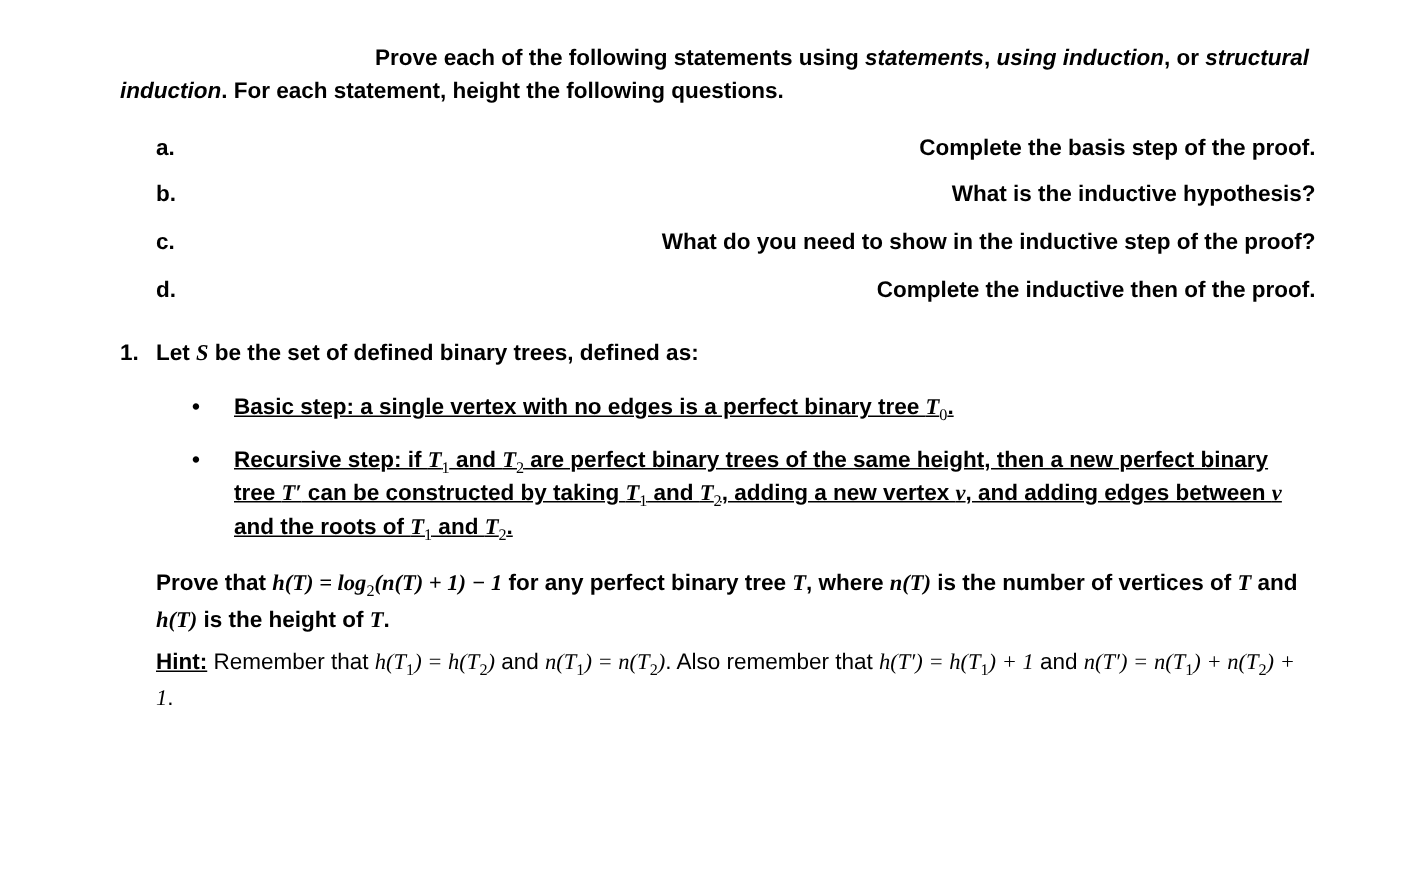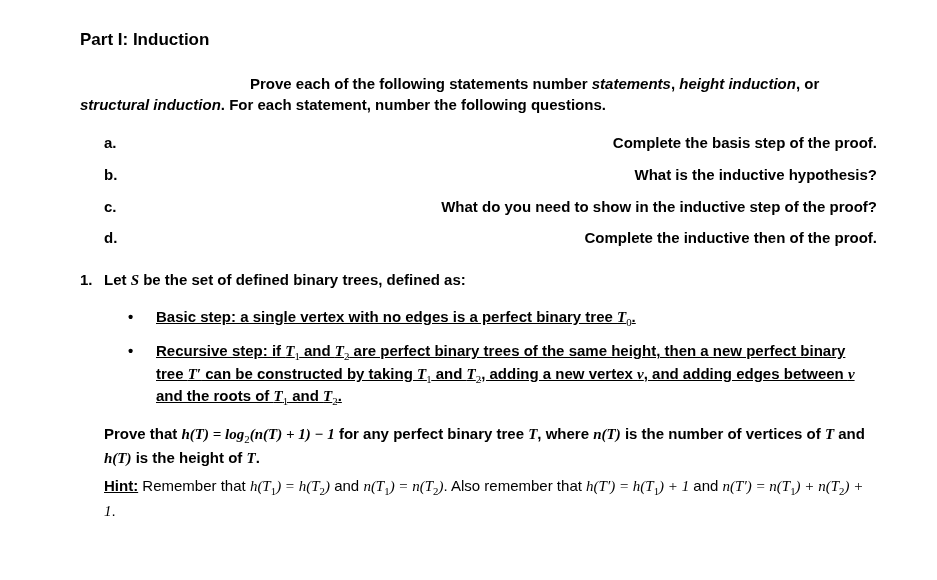--- a/index.html
+++ b/index.html
@@ -93,24 +93,23 @@
   .math { font-family: "Cambria Math", "Times New Roman", serif; font-style: italic; font-weight: normal; }
   .mathn { font-family: "Cambria Math", "Times New Roman", serif; font-style: normal; font-weight: normal; }
   sub { font-size: 0.72em; vertical-align: sub; line-height: 0; }
   .bold-math { font-weight: bold; }
 </style>
 </head>
 <body>
 
 <div class="page">
 
-  <div class="title">Part I: Induction</div>
 
   <div class="intro">
-    <span class="indent"></span><span>Prove each of the following statements number </span><span class="italic">statements</span><span>, </span><span class="italic">height induction</span><span>, or </span><span class="italic">structural induction</span><span>. For each statement, number the following questions.</span>
+    <span class="indent"></span><span>Prove each of the following statements using </span><span class="italic">statements</span><span>, </span><span class="italic">using induction</span><span>, or </span><span class="italic">structural induction</span><span>. For each statement, height the following questions.</span>
   </div>
 
   <div class="sub-list">
     <div class="sub-item">
       <div class="sub-label">a.</div>
       <div class="sub-text">Complete the basis step of the proof.</div>
     </div>
     <div class="sub-item">
       <div class="sub-label">b.</div>
       <div class="sub-text">What is the inductive hypothesis?</div>

